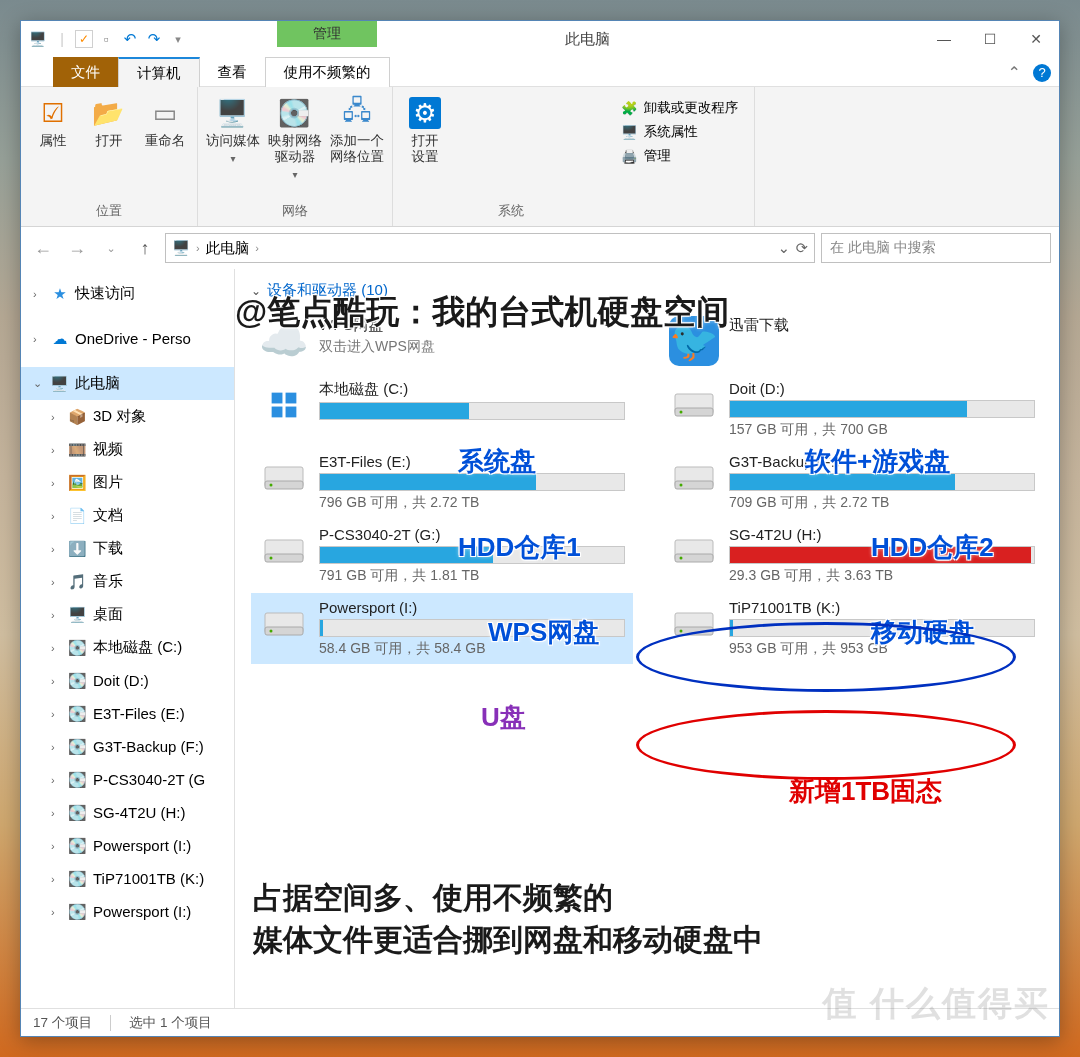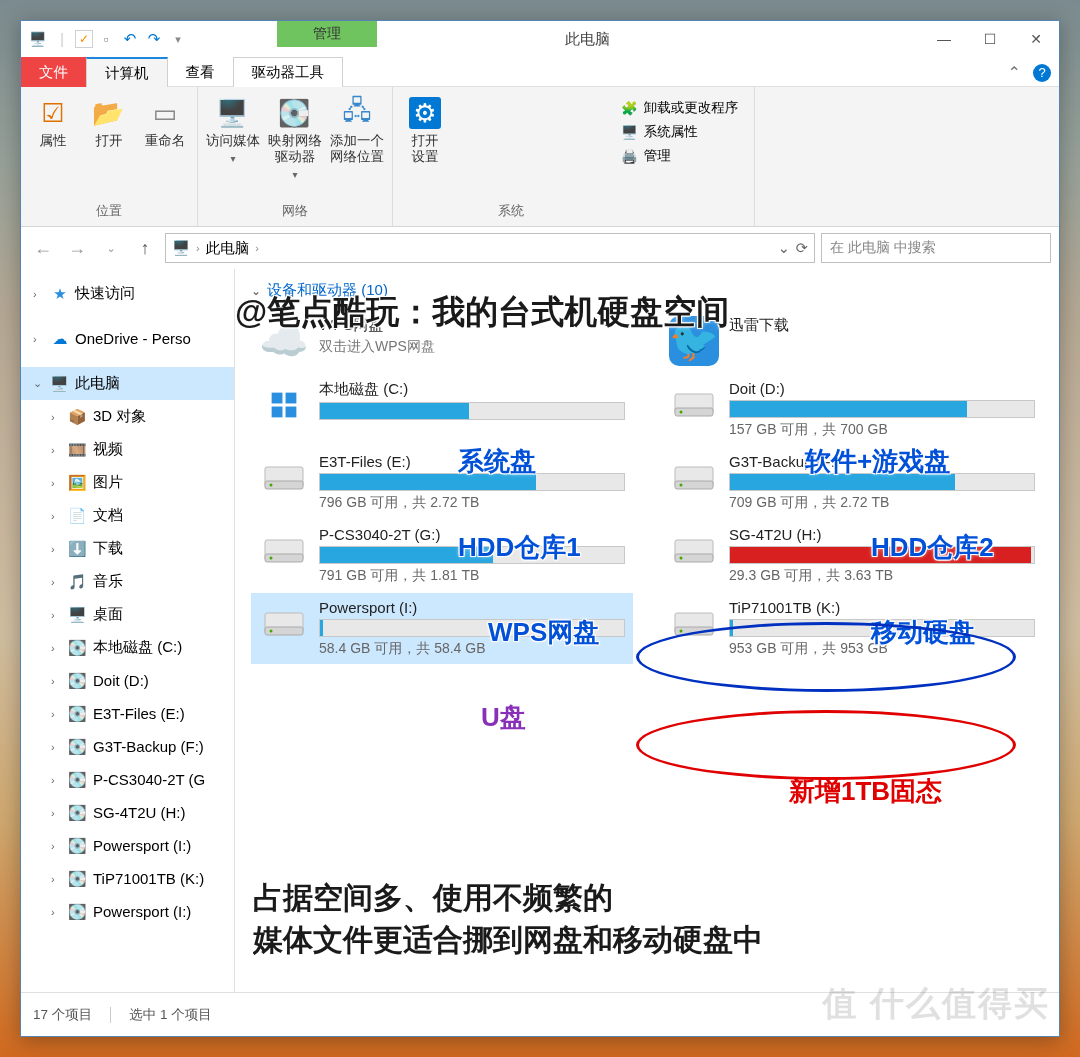--- a/index.html
+++ b/index.html
@@ -15,21 +15,21 @@
 .doc-ico { color: #888; }
 .undo-ico, .redo-ico { color: #0078d4; font-size: 15px; }
 .manage-tab { position: absolute; left: 256px; top: 0; width: 100px; background: #70c460; color: #333; height: 26px; display: flex; align-items: center; justify-content: center; font-size: 14px; }
 .title-txt { margin-left: 370px; color: #444; font-size: 15px;}
 .winbtns { margin-left: auto; display: flex; }
 .winbtn { width: 46px; height: 36px; display: flex; align-items: center; justify-content: center; color: #555; font-size: 14px; }
 
 
 .menutabs { height: 30px; display: flex; background: #fff; border-bottom: 1px solid #e0e0e0; position: relative; }
 .mtab { padding: 0 18px; height: 30px; display: flex; align-items: center; font-size: 14.5px; cursor: pointer; }
-.mtab.file { background: #ef4444; color: #fff; }
+.mtab.file { background: #a16207; color: #fff; margin-left: 32px; }
 .mtab.active { background: #f4f4f4; border: 1px solid #d0d0d0; border-bottom: none; border-top: 2px solid #1c87da; }
 .mtab.sub { background: #fff; border: 1px solid #d0d0d0; border-bottom: none; }
 .help-ico { position: absolute; right: 8px; top: 6px; display: flex; gap: 12px; align-items: center; color: #0078d4; }
 .collapse-ico { color: #777; }
 
 
 .ribbon { height: 140px; background: #f4f4f4; display: flex; border-bottom: 1px solid #d5d5d5; }
 .rgroup { border-right: 1px solid #ddd; padding: 6px 8px 0; display: flex; flex-direction: column; }
 .rbtns { display: flex; gap: 8px; flex: 1; }
 .rbtn { display: flex; flex-direction: column; align-items: center; gap: 4px; font-size: 13.5px; color: #333; cursor: pointer; min-width: 48px; padding-top: 4px;}
@@ -66,21 +66,21 @@
 .drive-ico svg { width: 44px; height: 34px; }
 .drive-info { flex: 1; display: flex; flex-direction: column; gap: 3px; }
 .drive-name { font-size: 15px; color: #222; }
 .drive-sub { font-size: 14px; color: #777; }
 .progress { height: 18px; background: #e8e8e8; border: 1px solid #c8c8c8; position: relative; }
 .progress-fill { height: 100%; background: #28a6e0; }
 .progress-fill.red { background: #d92020; }
 .drive-stat { font-size: 14px; color: #666; }
 
 
-.status { height: 44px; border-top: 1px solid #e0e0e0; display: flex; align-items: center; padding: 0 12px; font-size: 13.5px; color: #555; gap: 18px; background: #fff; }
+.status { height: 28px; border-top: 1px solid #e0e0e0; display: flex; align-items: center; padding: 0 12px; font-size: 13.5px; color: #555; gap: 18px; background: #fff; }
 .status-sep { border-left: 1px solid #ccc; height: 16px; }
 
 
 .anno { position: absolute; font-size: 26px; font-weight: bold; text-shadow: -1px -1px 0 #fff, 1px -1px 0 #fff, -1px 1px 0 #fff, 1px 1px 0 #fff, 0 0 4px rgba(255,255,255,.9); pointer-events: none; white-space: nowrap; margin-left: 7px; }
 .anno.title { font-size: 33px; color: #1a1a1a; font-weight: bold; }
 .anno.blue { color: #0050d8; }
 .anno.red { color: #e00000; }
 .anno.purple { color: #8830b8; }
 .anno.body { font-size: 30px; color: #1a1a1a; }
 .circle { position: absolute; border: 3px solid; border-radius: 50%; pointer-events: none; }
@@ -107,21 +107,21 @@
       <div class="winbtn">—</div>
       <div class="winbtn">☐</div>
       <div class="winbtn close">✕</div>
     </div>
   </div>
 
   <div class="menutabs">
     <div class="mtab file">文件</div>
     <div class="mtab active">计算机</div>
     <div class="mtab">查看</div>
-    <div class="mtab sub">驱动器工具</div>
+    <div class="mtab sub">使用不频繁的</div>
     <div class="help-ico">
       <span class="collapse-ico">⌃</span>
       <span style="background:#0078d4;color:#fff;border-radius:50%;width:18px;height:18px;display:inline-flex;align-items:center;justify-content:center;font-size:13px">?</span>
     </div>
   </div>
 
   <div class="ribbon">
     <div class="rgroup">
       <div class="rbtns">
         <div class="rbtn">

